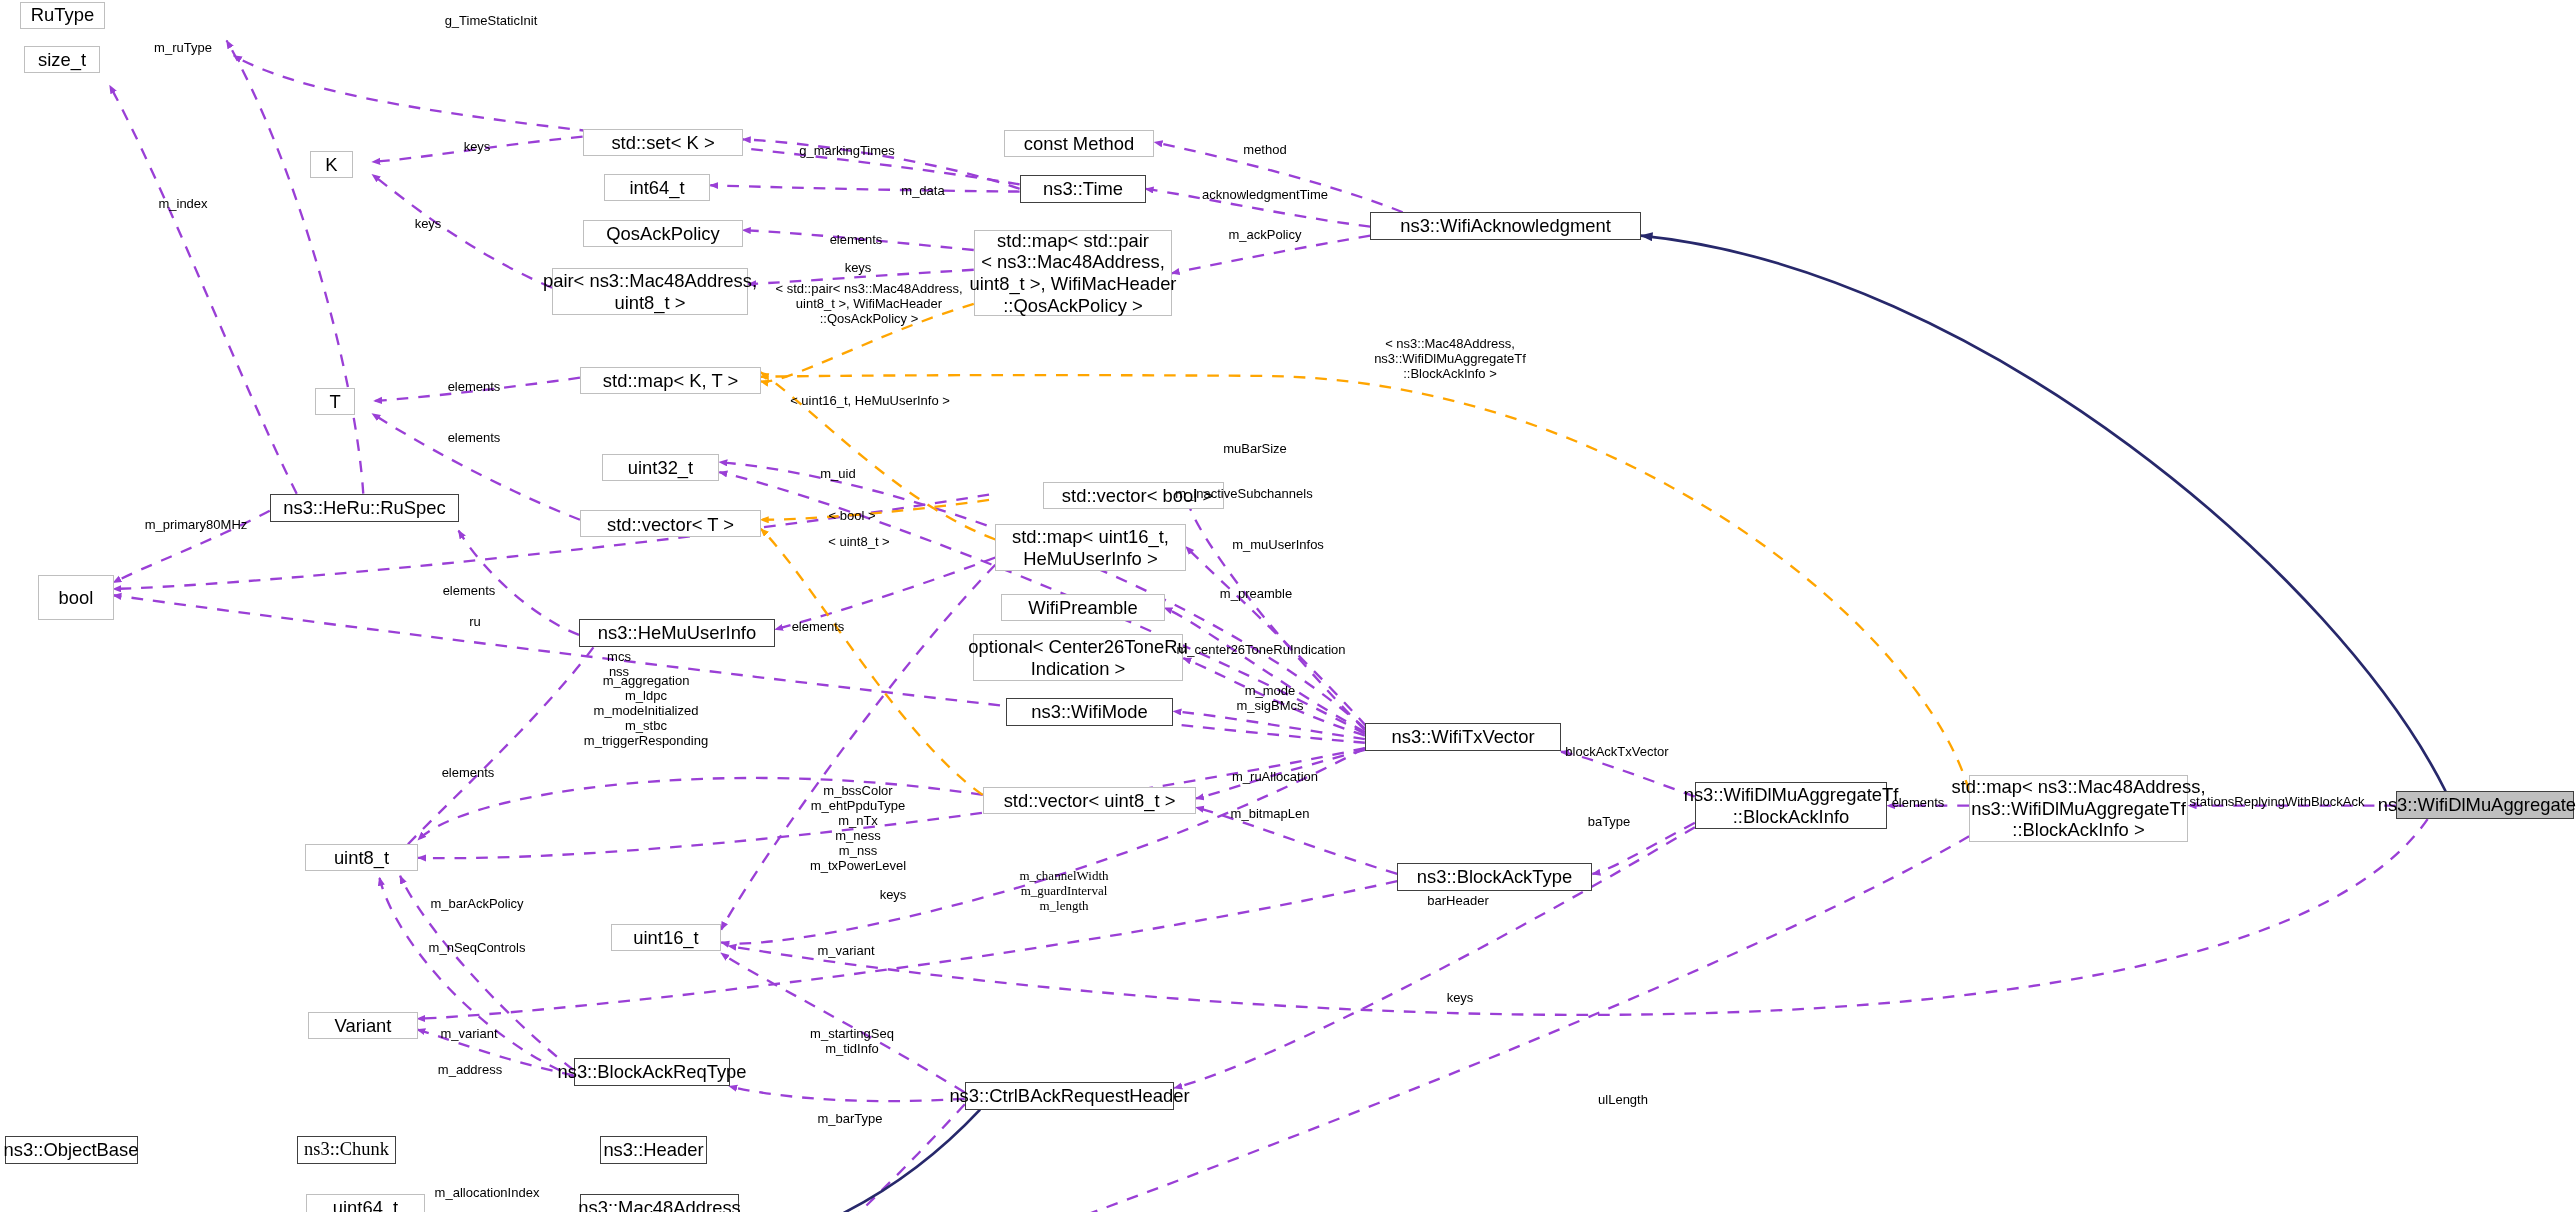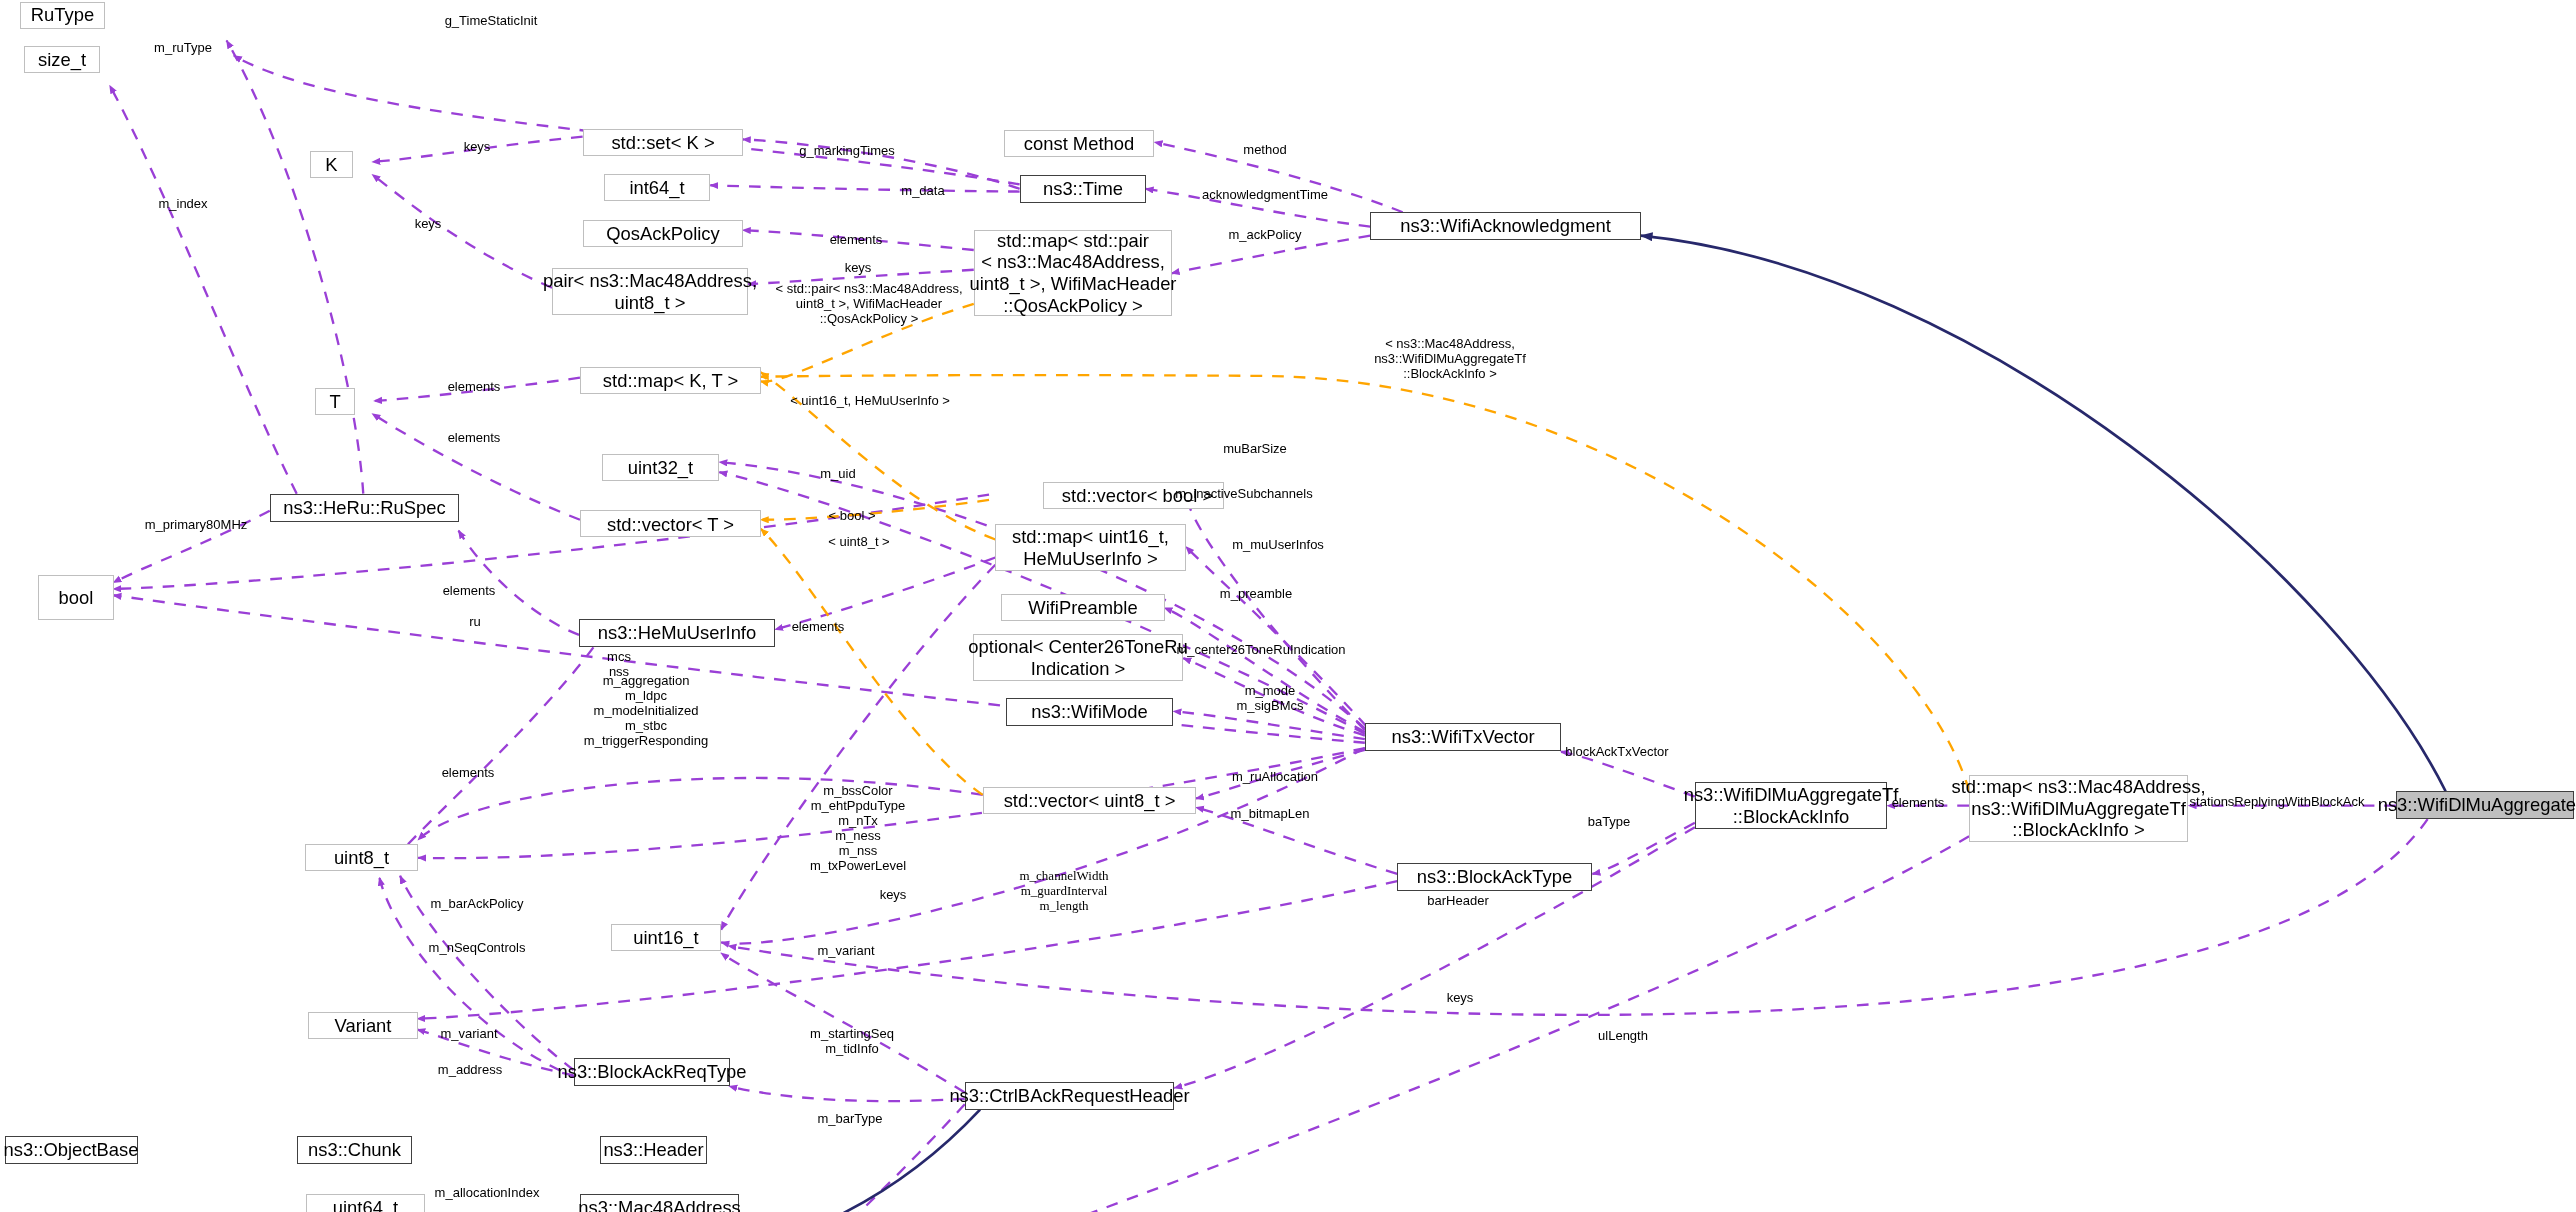--- a/index.html
+++ b/index.html
@@ -297,21 +297,21 @@
   </div>
   <div class="node cls" style="left:574px;top:1058px;width:156px;height:28px;">
     <span>ns3::BlockAckReqType</span>
   </div>
   <div class="node cls" style="left:965px;top:1082px;width:209px;height:28px;">
     <span>ns3::CtrlBAckRequestHeader</span>
   </div>
   <div class="node cls" style="left:4.5px;top:1136px;width:133px;height:28px;">
     <span>ns3::ObjectBase</span>
   </div>
-  <div class="node cls" style="left:297px;top:1136px;width:115px;height:28px;">
+  <div class="node cls" style="left:297px;top:1136px;width:99px;height:28px;font-family:Liberation Serif, serif;">
     <span>ns3::Chunk</span>
   </div>
   <div class="node cls" style="left:600px;top:1136px;width:107px;height:28px;">
     <span>ns3::Header</span>
   </div>
   <div class="node plain" style="left:306px;top:1194px;width:119px;height:27px;">
     <span>uint64_t</span>
   </div>
   <div class="node cls" style="left:580px;top:1194px;width:159px;height:28px;">
     <span>ns3::Mac48Address</span>
@@ -391,17 +391,17 @@
   <div class="edge-label" style="left:893px;top:887px;">keys</div>
   <div class="edge-label" style="left:477px;top:896px;">m_barAckPolicy</div>
   <div class="edge-label" style="left:846px;top:943px;">m_variant</div>
   <div class="edge-label" style="left:477px;top:940px;">m_nSeqControls</div>
   <div class="edge-label" style="left:1460px;top:990px;">keys</div>
   <div class="edge-label" style="left:469px;top:1026px;">m_variant</div>
   <div class="edge-label" style="left:852px;top:1026px;">m_startingSeq
 m_tidInfo</div>
   <div class="edge-label" style="left:470px;top:1062px;">m_address</div>
   <div class="edge-label" style="left:850px;top:1111px;">m_barType</div>
-  <div class="edge-label" style="left:1623px;top:1028px;">ulLength</div>
+  <div class="edge-label" style="left:1623px;top:1092px;">ulLength</div>
   <div class="edge-label" style="left:487px;top:1185px;">m_allocationIndex</div>
 
 </div>
 
 
 </body></html>

